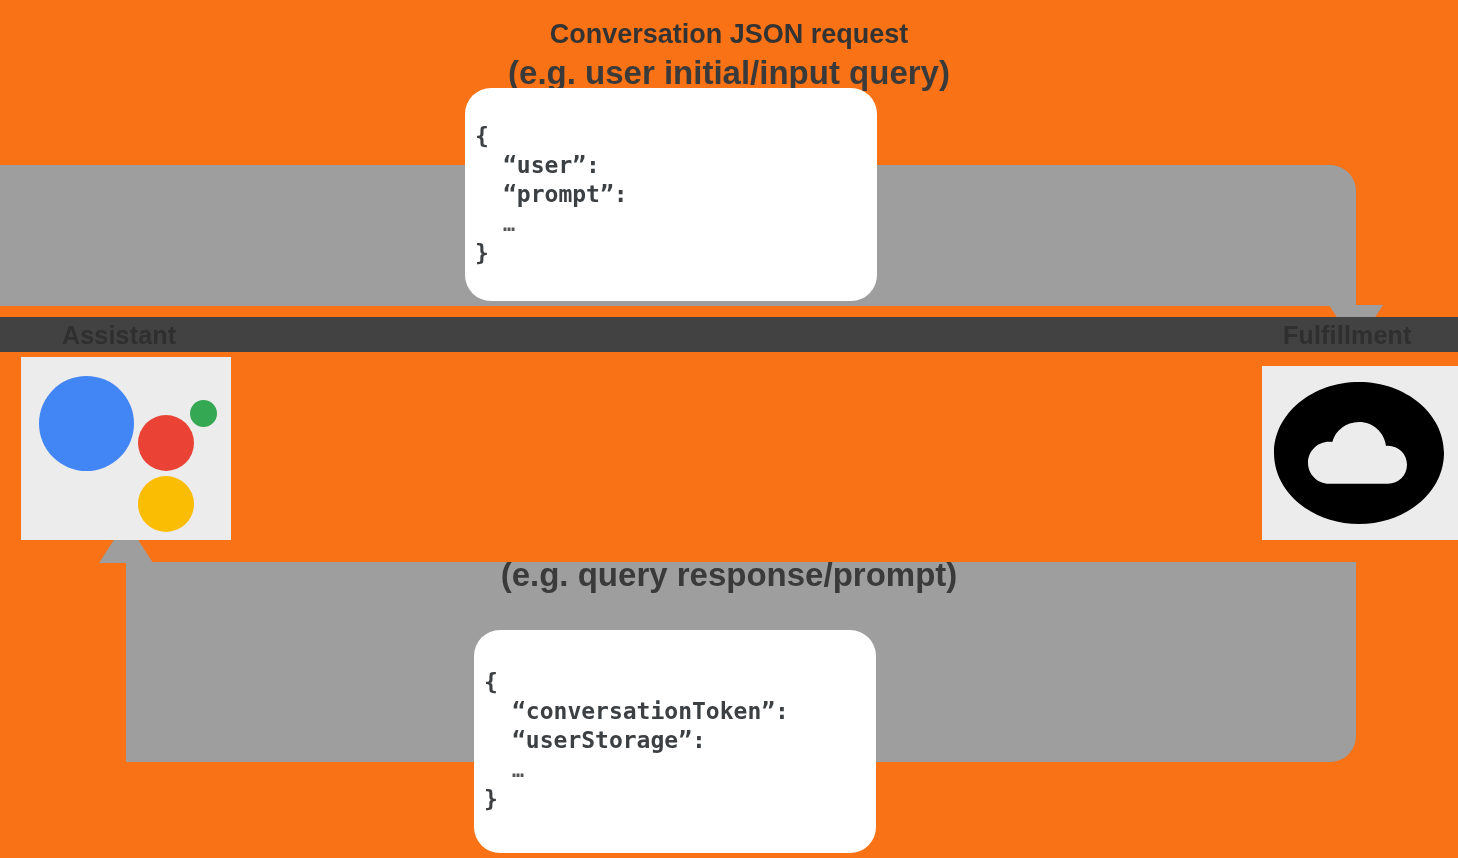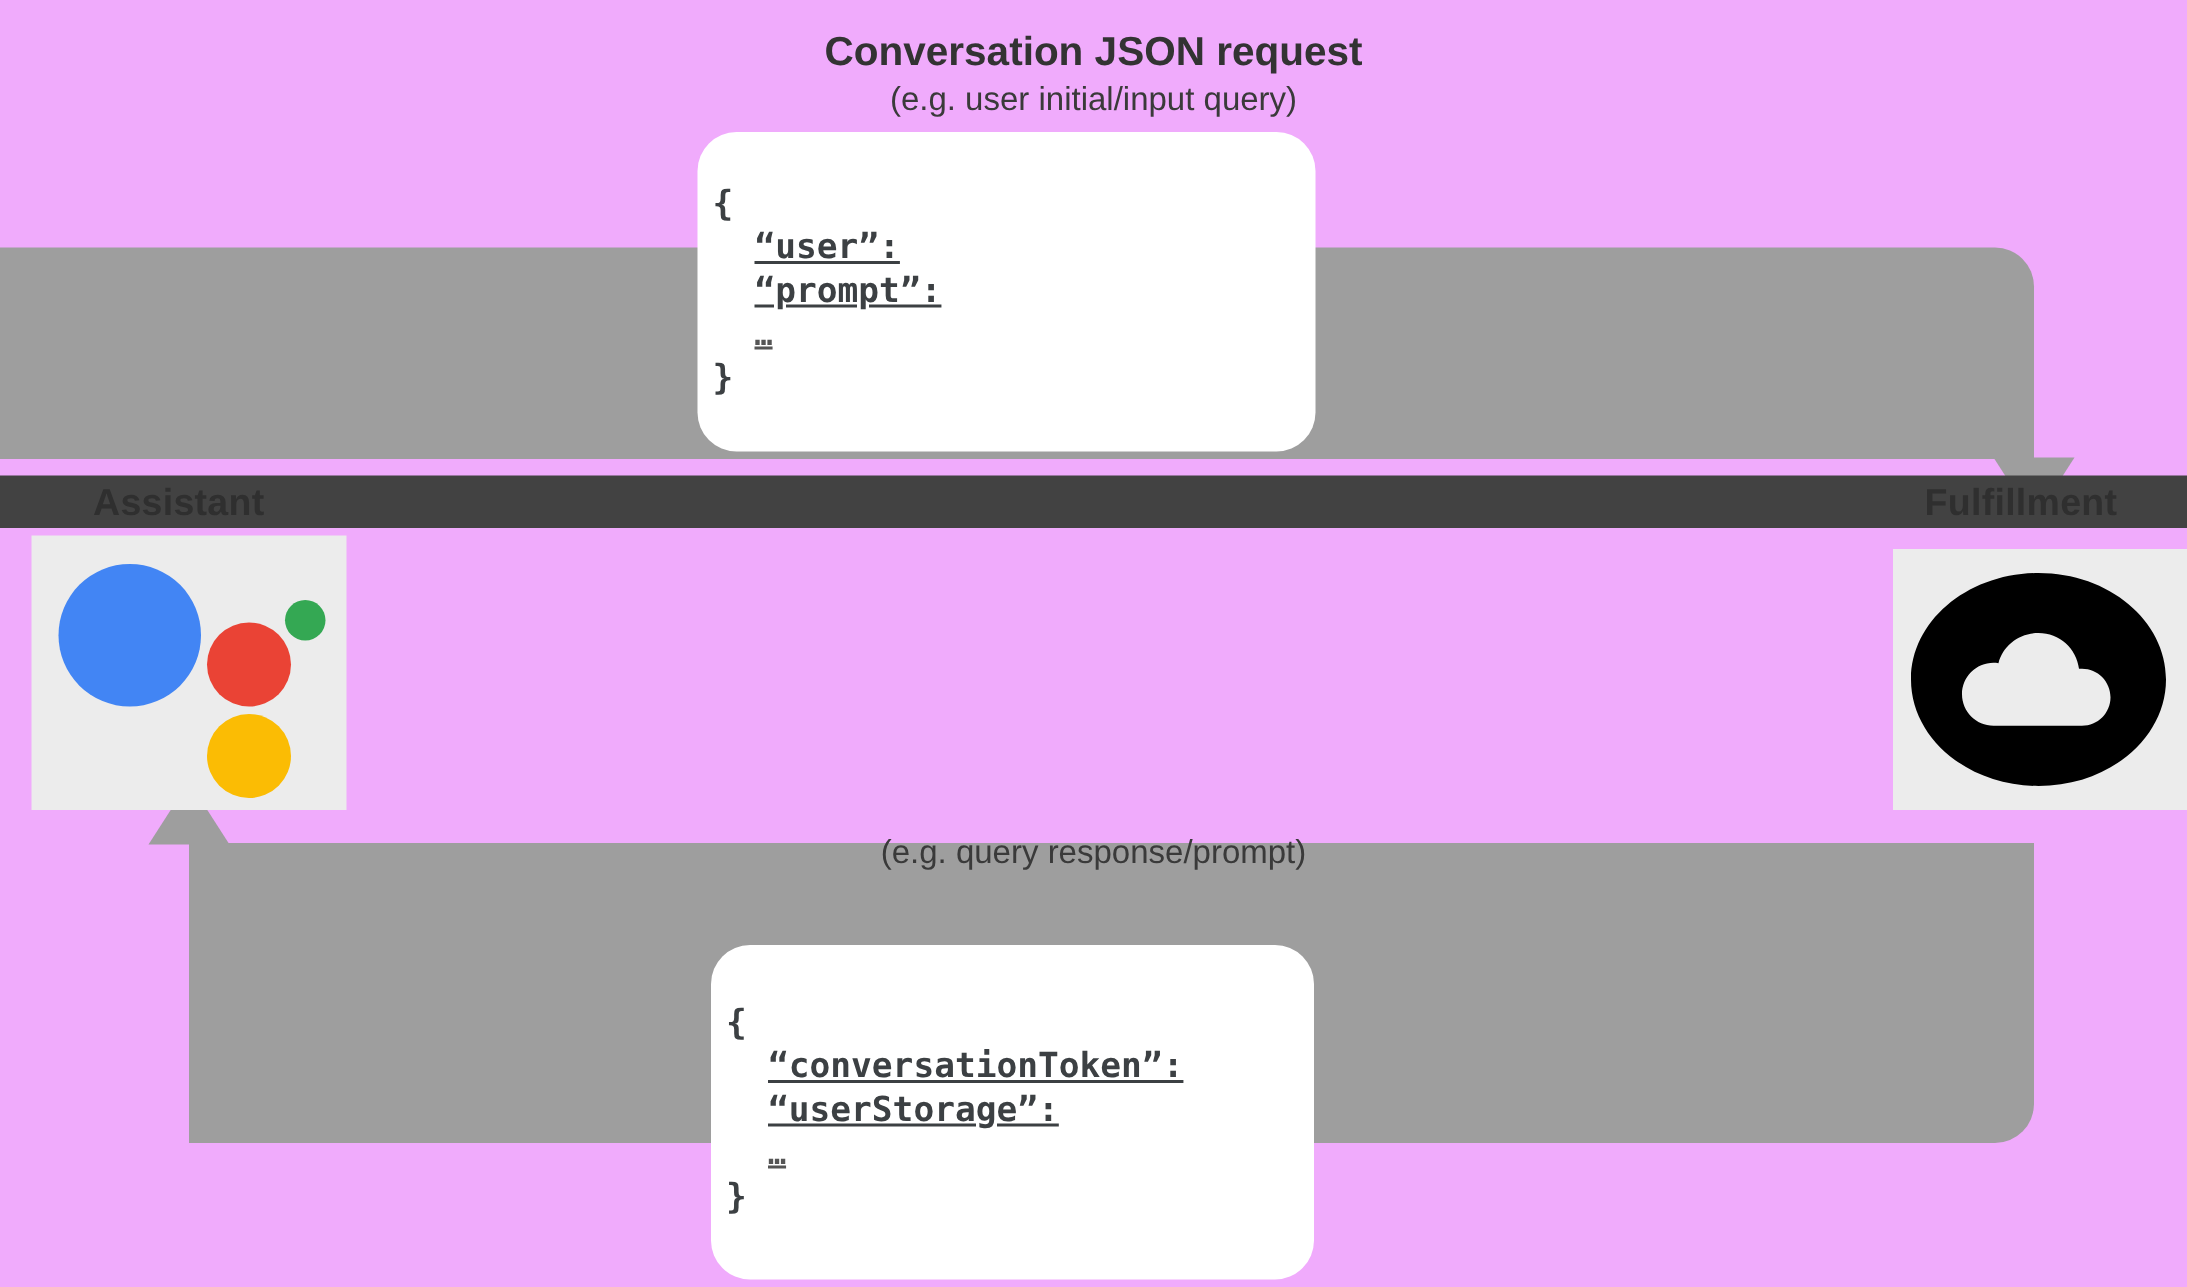--- a/index.html
+++ b/index.html
@@ -1,20 +1,20 @@
 <!DOCTYPE html>
 <html><head>
 <meta charset="utf-8">
 <style>
   html,body{margin:0;padding:0;background:#000;}
   body{
     font-family:"Liberation Sans", sans-serif;
     width:1458px;height:858px;overflow:hidden;position:relative;
   }
-  .stage{position:absolute;inset:0;width:1458px;height:858px;background:#f0abfc;}
+  .stage{position:absolute;inset:0;width:1458px;height:858px;background:#f97316;}
 
   
   .band{position:absolute;background:#9e9e9e;}
   .band-top{left:0;top:165px;width:1356px;height:141px;border-top-right-radius:26px;border-bottom-right-radius:0;}
   .band-bottom{left:126px;top:562px;width:1230px;height:200px;border-top-right-radius:0;border-bottom-right-radius:26px;border-bottom-left-radius:0;}
 
   .arrow{position:absolute;width:0;height:0;}
   .arrow-down{
     left:1329px;top:305px;
     border-left:27px solid transparent;border-right:27px solid transparent;
@@ -52,39 +52,39 @@
 
   
   .cloud-glyph{position:absolute;left:1274px;top:382px;width:170px;height:142px;}
 
   
   .caption{
     position:absolute;text-align:center;white-space:nowrap;
     font-weight:700;color:#333;line-height:1.28;
   }
   .caption .ttl{font-size:27px;display:block;color:#333;}
-  .caption .sub{font-size:22px;display:block;color:#3a3a3a;font-weight:400;}
+  .caption .sub{font-size:33px;display:block;color:#3a3a3a;font-weight:700;}
   .caption-top{left:0;right:0;top:17px;}
   .caption-bottom{left:0;right:0;top:554px;}
 
   
   .card{
     position:absolute;background:#fff;border-radius:26px;
     font-family:"DejaVu Sans Mono","Liberation Mono",monospace;
     color:#3c4043;
   }
   .card-top{left:465px;top:88px;width:412px;height:213px;}
   .card-bottom{left:474px;top:630px;width:402px;height:223px;}
   .card .code{
     position:absolute;left:0;right:0;top:0;bottom:0;
     padding:34px 0 0 10px;font-size:23px;line-height:29px;font-weight:700;
   }
   .card-bottom .code{padding-top:38px;}
   .code .ln{display:block;white-space:pre;}
-  .code .ind{padding-left:28px;display:inline-block;text-decoration:underline;}
+  .code .ind{padding-left:28px;display:inline-block;}
   .code .dots{font-size:20px;color:#555;}
 </style>
 </head>
 <body>
 
 <div class="stage">
 
   <div class="band band-top"></div>
   <div class="arrow arrow-down"></div>
 

